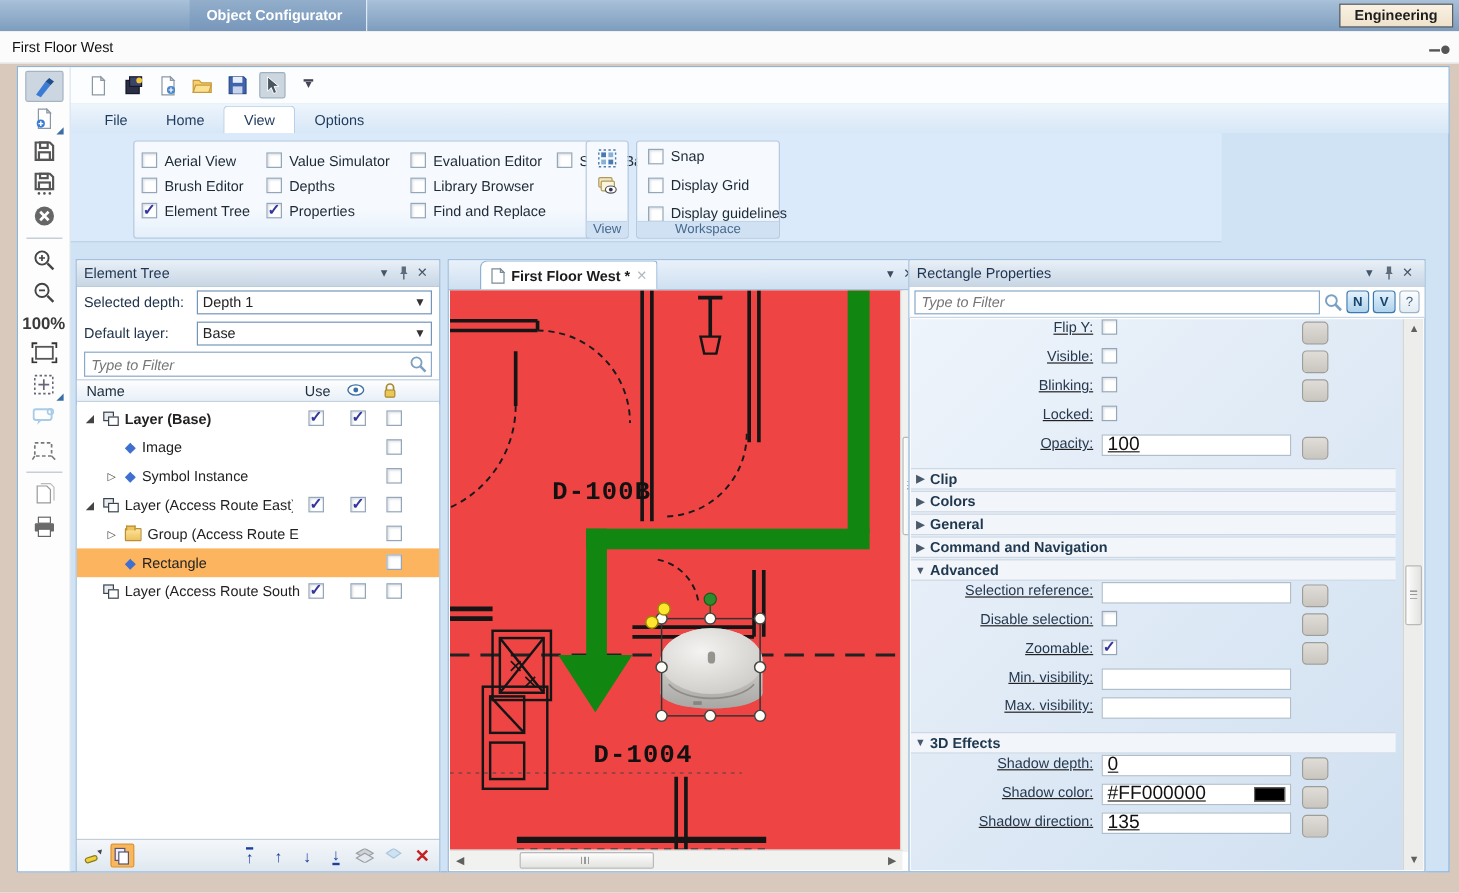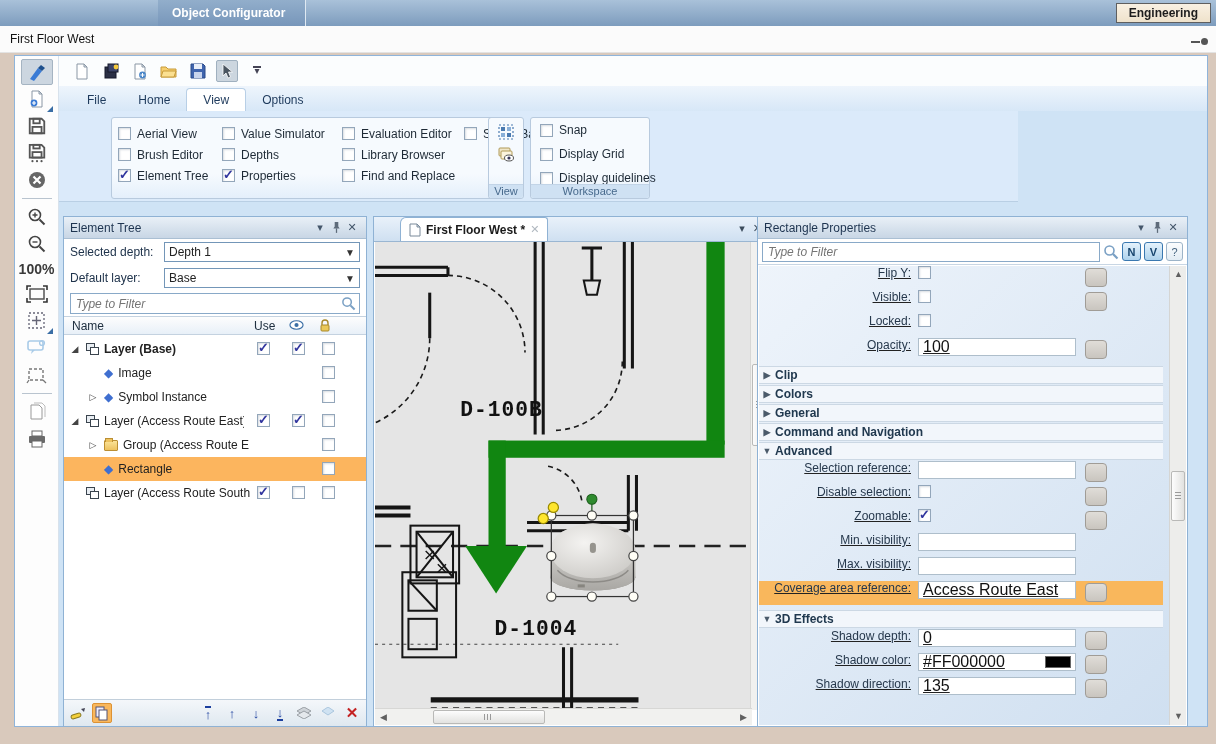--- a/index.html
+++ b/index.html
@@ -108,21 +108,21 @@
   .arr.bar-t { border-top:2px solid #1c3f9e; }
   .arr.bar-b { border-bottom:2px solid #1c3f9e; }
   .del-x { font-weight:bold; font-size:15px; color:#c42222; }
 
   
   .ctabbar { height:25px; background:linear-gradient(#e9f1fa,#cfe0f1); border-bottom:1px solid #9ab6d2; position:relative; display:flex; align-items:flex-end; }
   .doctab { margin-left:26px; height:24px; background:#fff; border:1px solid #8fb2d4; border-bottom:none;
     border-radius:6px 3px 0 0; display:flex; align-items:center; gap:5px; padding:0 8px; font-weight:bold; color:#1b1b1b; }
   .doctab .x { color:#b0b8c0; font-weight:normal; font-size:11px; }
   .ctab-icons { position:absolute; right:6px; top:5px; display:flex; gap:8px; color:#3c4c5c; font-size:11px; }
-  .cdraw { position:absolute; left:1px; top:25px; width:377px; height:468px; background:#e5e5e5; }
+  .cdraw { position:absolute; left:1px; top:25px; width:377px; height:468px; background:#ef4444; }
   .vsb { position:absolute; top:25px; right:1px; width:17px; height:468px; background:#f1f1ef; border-left:1px solid #d7d7d5; }
   .hsb { position:absolute; left:1px; bottom:1px; height:17px; width:377px; background:#f1f1ef; border-top:1px solid #d7d7d5; }
   .sb-arrow { position:absolute; color:#606060; font-size:9px; line-height:9px; }
   .thumb { position:absolute; background:linear-gradient(90deg,#fdfdfd,#e2e2e0); border:1px solid #b9b9b7; border-radius:2px; }
   .thumb.h { background:linear-gradient(#fdfdfd,#e2e2e0); }
   .grip-v { position:absolute; left:3px; right:3px; top:50%; height:7px; margin-top:-4px;
     background:repeating-linear-gradient(#9a9a9a 0 1px, transparent 1px 3px); }
   .grip-h { position:absolute; top:3px; bottom:3px; left:50%; width:9px; margin-left:-5px;
     background:repeating-linear-gradient(90deg,#9a9a9a 0 1px, transparent 1px 3px); }
 
@@ -712,20 +712,25 @@
           <span class="plabel">Flip Y:</span>
           <span class="cb"></span>
           <span class="sbtn"></span>
         </div>
         <div class="prow">
           <span class="plabel">Visible:</span>
           <span class="cb"></span>
           <span class="sbtn"></span>
         </div>
         <div class="prow">
+          <span class="plabel">Blinking:</span>
+          <span class="cb"></span>
+          <span class="sbtn"></span>
+        </div>
+        <div class="prow">
           <span class="plabel">Locked:</span>
           <span class="cb"></span>
         </div>
         <div class="prow">
           <span class="plabel">Opacity:</span>
           <input class="pfield" value="100" style="">
           <span class="sbtn"></span>
         </div>
 
         <div style="height:3px;"></div>
@@ -765,25 +770,20 @@
           <span class="cb checked"></span>
           <span class="sbtn"></span>
         </div>
         <div class="prow">
           <span class="plabel">Min. visibility:</span>
           <input class="pfield" value="" style="">
         </div>
         <div class="prow">
           <span class="plabel">Max. visibility:</span>
           <input class="pfield" value="" style="">
-        </div>
-        <div class="prow hl">
-          <span class="plabel">Coverage area reference:</span>
-          <input class="pfield" value="Access Route East" style="">
-          <span class="sbtn"></span>
         </div>
 
         <div style="height:4px;"></div>
         <div class="sect">
             <span class="g">▼</span>
             <span>3D Effects</span>
           </div>
 
         <div class="prow">
           <span class="plabel">Shadow depth:</span>

